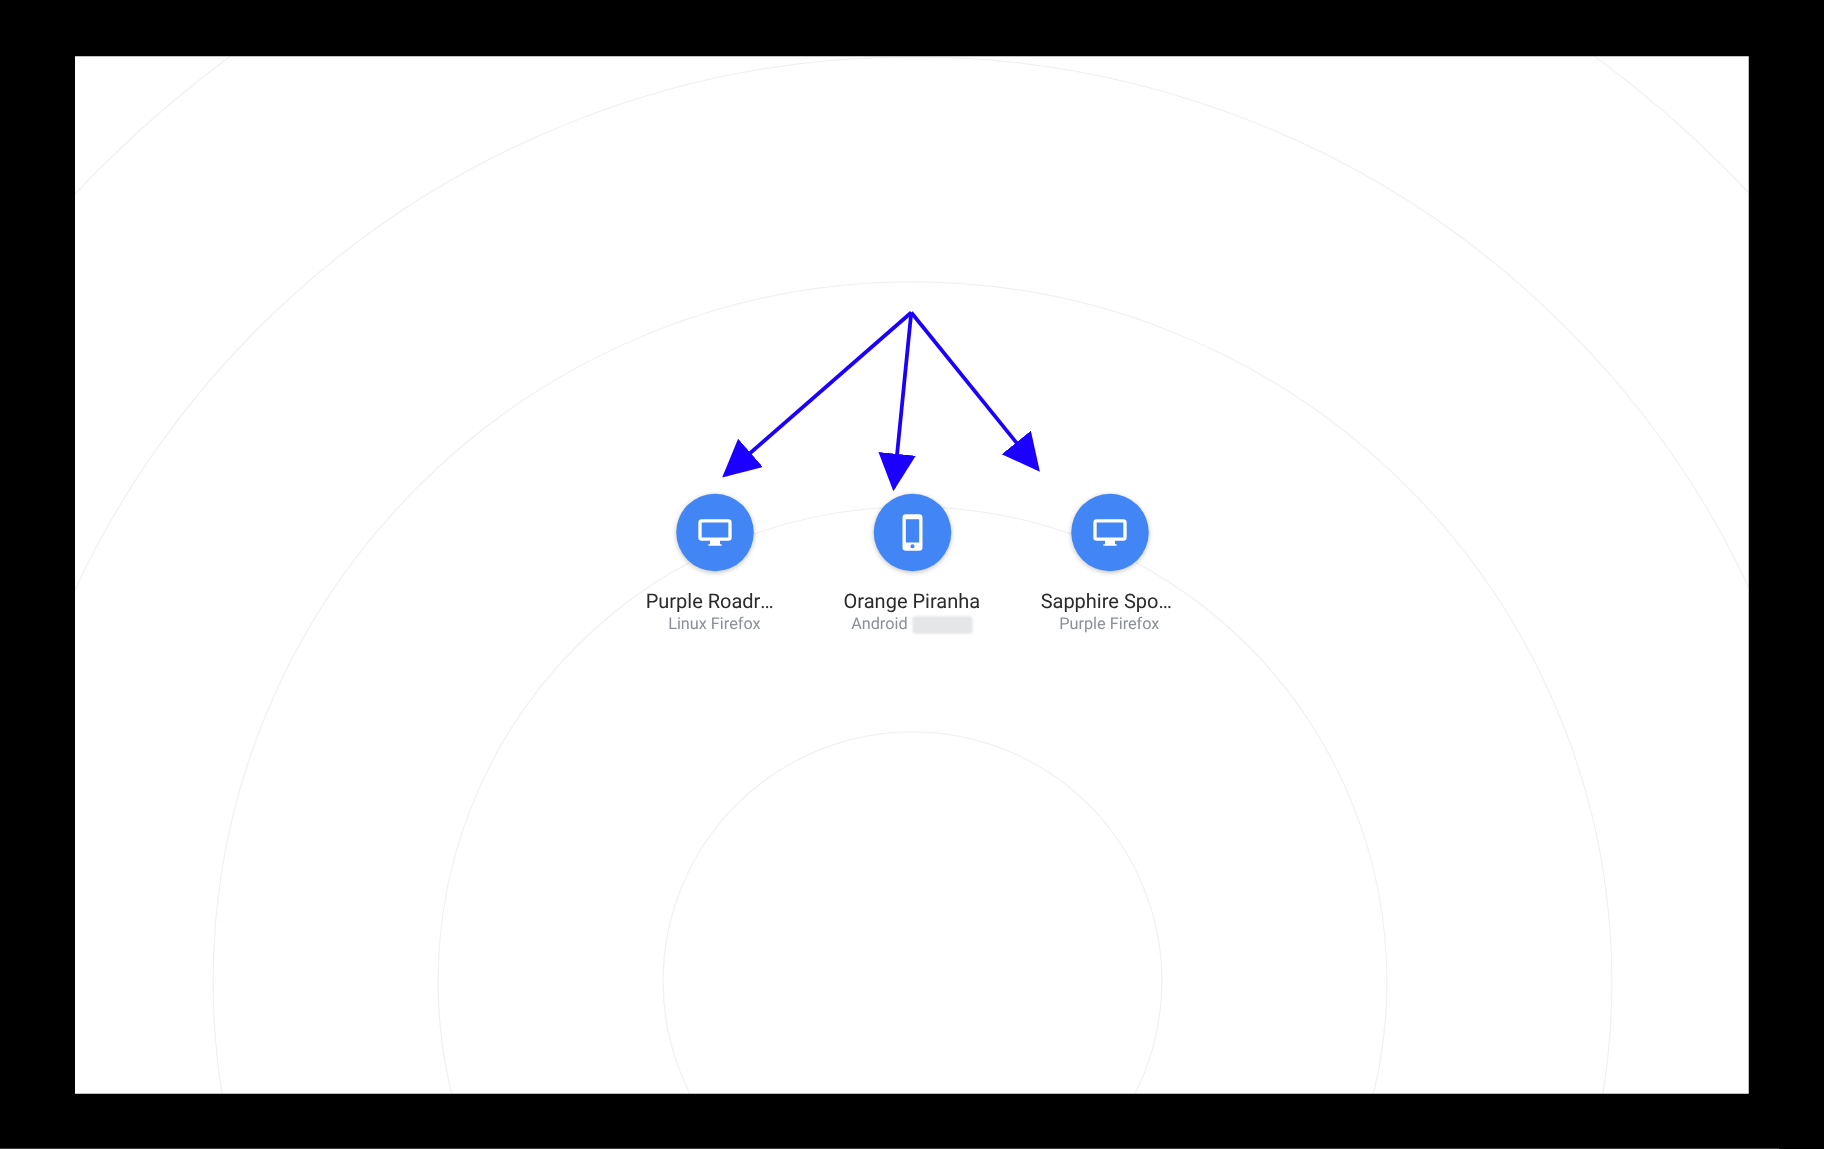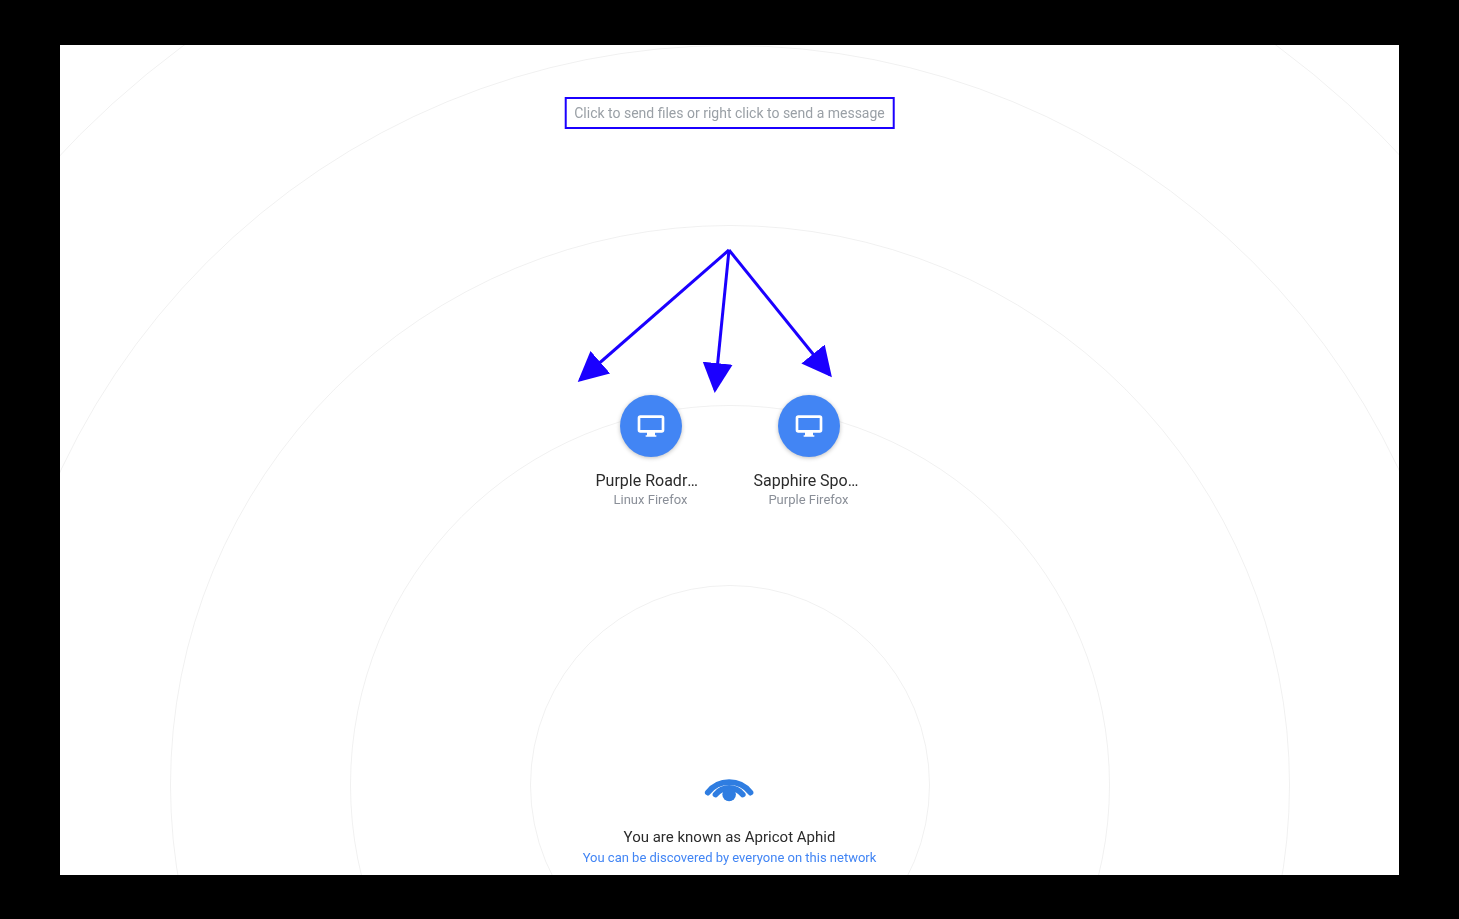--- a/index.html
+++ b/index.html
@@ -147,23 +147,20 @@
 
 <div class="stage">
 
   <div class="ring r1"></div>
   <div class="ring r2"></div>
   <div class="ring r3"></div>
   <div class="ring r4"></div>
   <div class="ring r5"></div>
   <div class="ring r6"></div>
 
-  <div class="instruction">
-    <span>Click to send files or right click to send a message</span>
-  </div>
 
   <svg class="arrows">
     <defs>
       <marker id="ah" markerWidth="12" markerHeight="12" refX="9" refY="5" orient="auto">
         <path d="M0,0 L10,5 L0,10 Z" fill="#1b00ff"></path>
       </marker>
     </defs>
 
     <line x1="669" y1="205" x2="520" y2="335" stroke="#1b00ff" stroke-width="3" marker-end="url(#ah)"></line>
     <line x1="669" y1="205" x2="655" y2="345" stroke="#1b00ff" stroke-width="3" marker-end="url(#ah)"></line>
@@ -177,42 +174,41 @@
         <svg viewBox="0 0 24 24">
             <path d="M20 4H4a2 2 0 0 0-2 2v9a2 2 0 0 0 2 2h5v2H8v1h8v-1h-1v-2h5a2 2 0 0 0 2-2V6a2 2 0 0 0-2-2zm0 11H4V6h16v9z"></path>
           </svg>
       </div>
       <div class="peer-name">Purple Roadrunner</div>
       <div class="peer-sub">
         <span>Linux Firefox</span>
       </div>
     </div>
 
+    <div class="peer">
+      <div class="peer-icon">
+        <svg viewBox="0 0 24 24">
+            <path d="M16 1H8a2 2 0 0 0-2 2v18a2 2 0 0 0 2 2h8a2 2 0 0 0 2-2V3a2 2 0 0 0-2-2zm-4 20.5a1.25 1.25 0 1 1 0-2.5 1.25 1.25 0 0 1 0 2.5zM16 18H8V4h8v14z"></path>
+          </svg>
+      </div>
+      <div class="peer-name">Orange Piranha</div>
+      <div class="peer-sub">
+        <span>Android</span>
+        <span class="redact"></span>
+      </div>
+    </div>
 
     <div class="peer">
       <div class="peer-icon">
         <svg viewBox="0 0 24 24">
             <path d="M20 4H4a2 2 0 0 0-2 2v9a2 2 0 0 0 2 2h5v2H8v1h8v-1h-1v-2h5a2 2 0 0 0 2-2V6a2 2 0 0 0-2-2zm0 11H4V6h16v9z"></path>
           </svg>
       </div>
       <div class="peer-name">Sapphire Spoonbill</div>
       <div class="peer-sub">
         <span>Purple Firefox</span>
       </div>
     </div>
 
   </div>
 
-  <div class="footer">
-    <svg class="logo" viewBox="0 0 64 64">
-      <g fill="none" stroke="#2f7de1" stroke-width="6" stroke-linecap="round">
-        <path d="M10 46 A28 28 0 0 1 54 46"></path>
-        <path d="M18 48 A18 18 0 0 1 46 48"></path>
-      </g>
-      <circle cx="32" cy="48" r="7" fill="#2f7de1"></circle>
-    </svg>
-    <div class="known-as">
-      <span>You are known as </span><span>Apricot Aphid</span>
-    </div>
-    <div class="discover">You can be discovered by everyone on this network</div>
-  </div>
 
 </div>
 
 </body></html>

